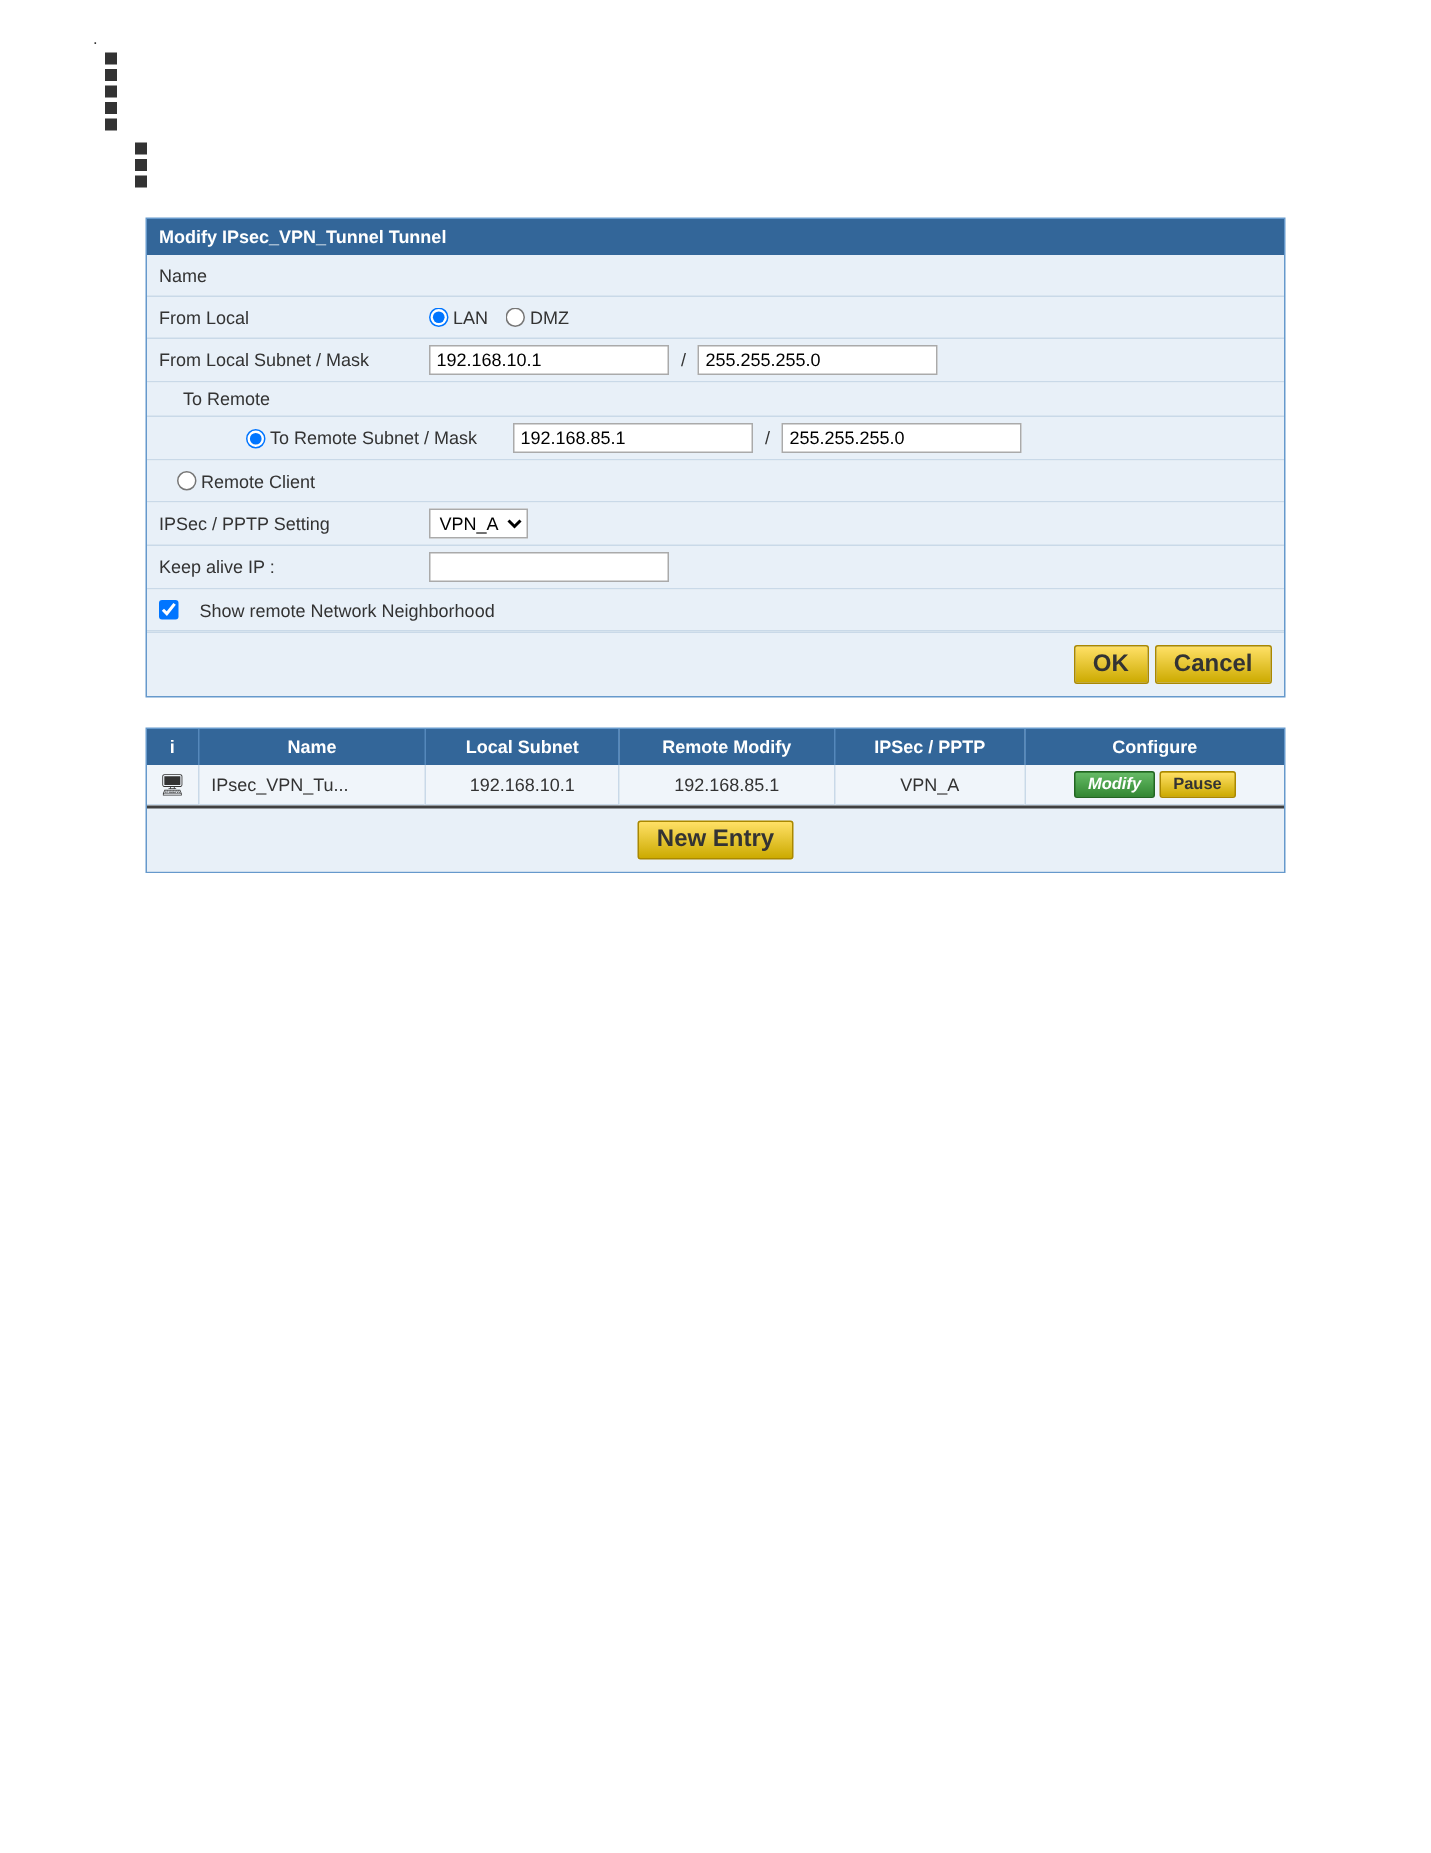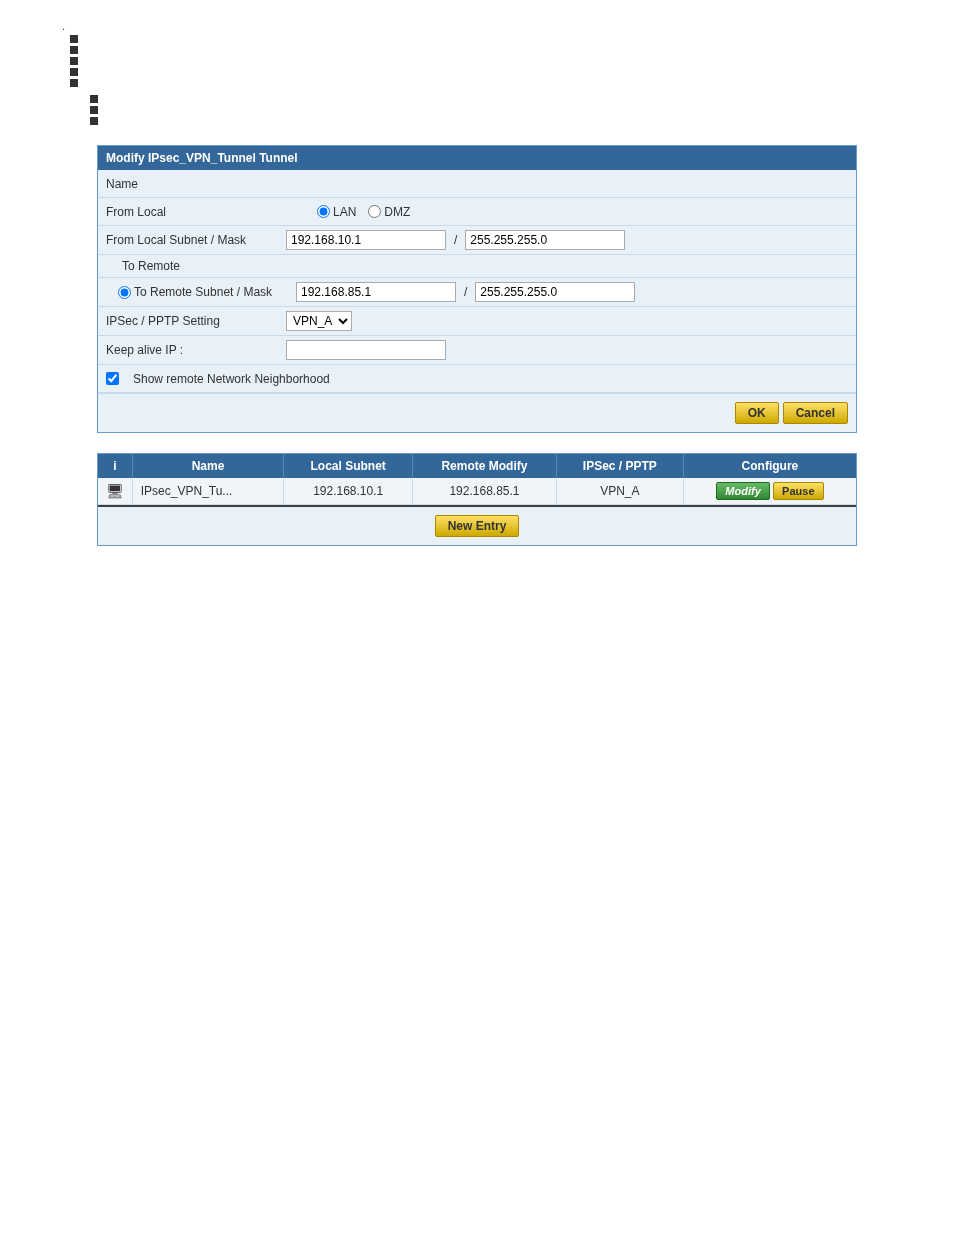--- a/index.html
+++ b/index.html
@@ -105,21 +105,20 @@
 
     .slash-sep {
       color: #333;
       font-size: 12px;
     }
 
     .radio-group {
       display: flex;
       align-items: center;
       gap: 12px;
-      margin-left: 31px;
     }
 
     .radio-label {
       display: flex;
       align-items: center;
       gap: 3px;
       font-size: 12px;
       cursor: pointer;
     }
 
@@ -163,21 +162,21 @@
       padding: 8px;
       display: flex;
       justify-content: flex-end;
       gap: 4px;
     }
 
     .btn-yellow {
       background: linear-gradient(to bottom, #ffe066, #ccaa00);
       border: 1px solid #aa8800;
       color: #333;
-      font-size: 12px;
+      font-size: 16px;
       font-weight: bold;
       padding: 3px 12px;
       cursor: pointer;
       border-radius: 2px;
     }
 
     
     .table-panel {
       width: 760px;
       margin-left: auto;
@@ -330,31 +329,37 @@
         <span class="slash-sep">/</span>
         <input type="text" class="form-input form-input-medium" value="255.255.255.0" style="">
       </div>
     </div>
 
     <div class="to-remote-header">
       <span>To Remote</span>
     </div>
 
     <div class="form-row-radio">
-      <label class="radio-label" style="width: 170px;">
+      <label class="radio-label" style="width: 170px; margin-left: 46px;">
         <input type="radio" name="to_remote" checked="" style="">
         <span>To Remote Subnet / Mask</span>
       </label>
       <div style="display:flex; align-items:center; gap:8px; flex:1; padding: 4px 8px;">
         <input type="text" class="form-input form-input-medium" value="192.168.85.1" style="">
         <span class="slash-sep">/</span>
         <input type="text" class="form-input form-input-medium" value="255.255.255.0" style="">
       </div>
     </div>
 
+    <div class="form-row-radio" style="border-bottom: 1px solid #c9d9e8;">
+      <label class="radio-label">
+        <input type="radio" name="to_remote" style="">
+        <span>Remote Client</span>
+      </label>
+    </div>
 
     <div class="form-row">
       <div class="form-label">IPSec / PPTP Setting</div>
       <div class="form-value">
         <select class="select-input">
           <option>VPN_A</option>
           <option>VPN_B</option>
         </select>
       </div>
     </div>

